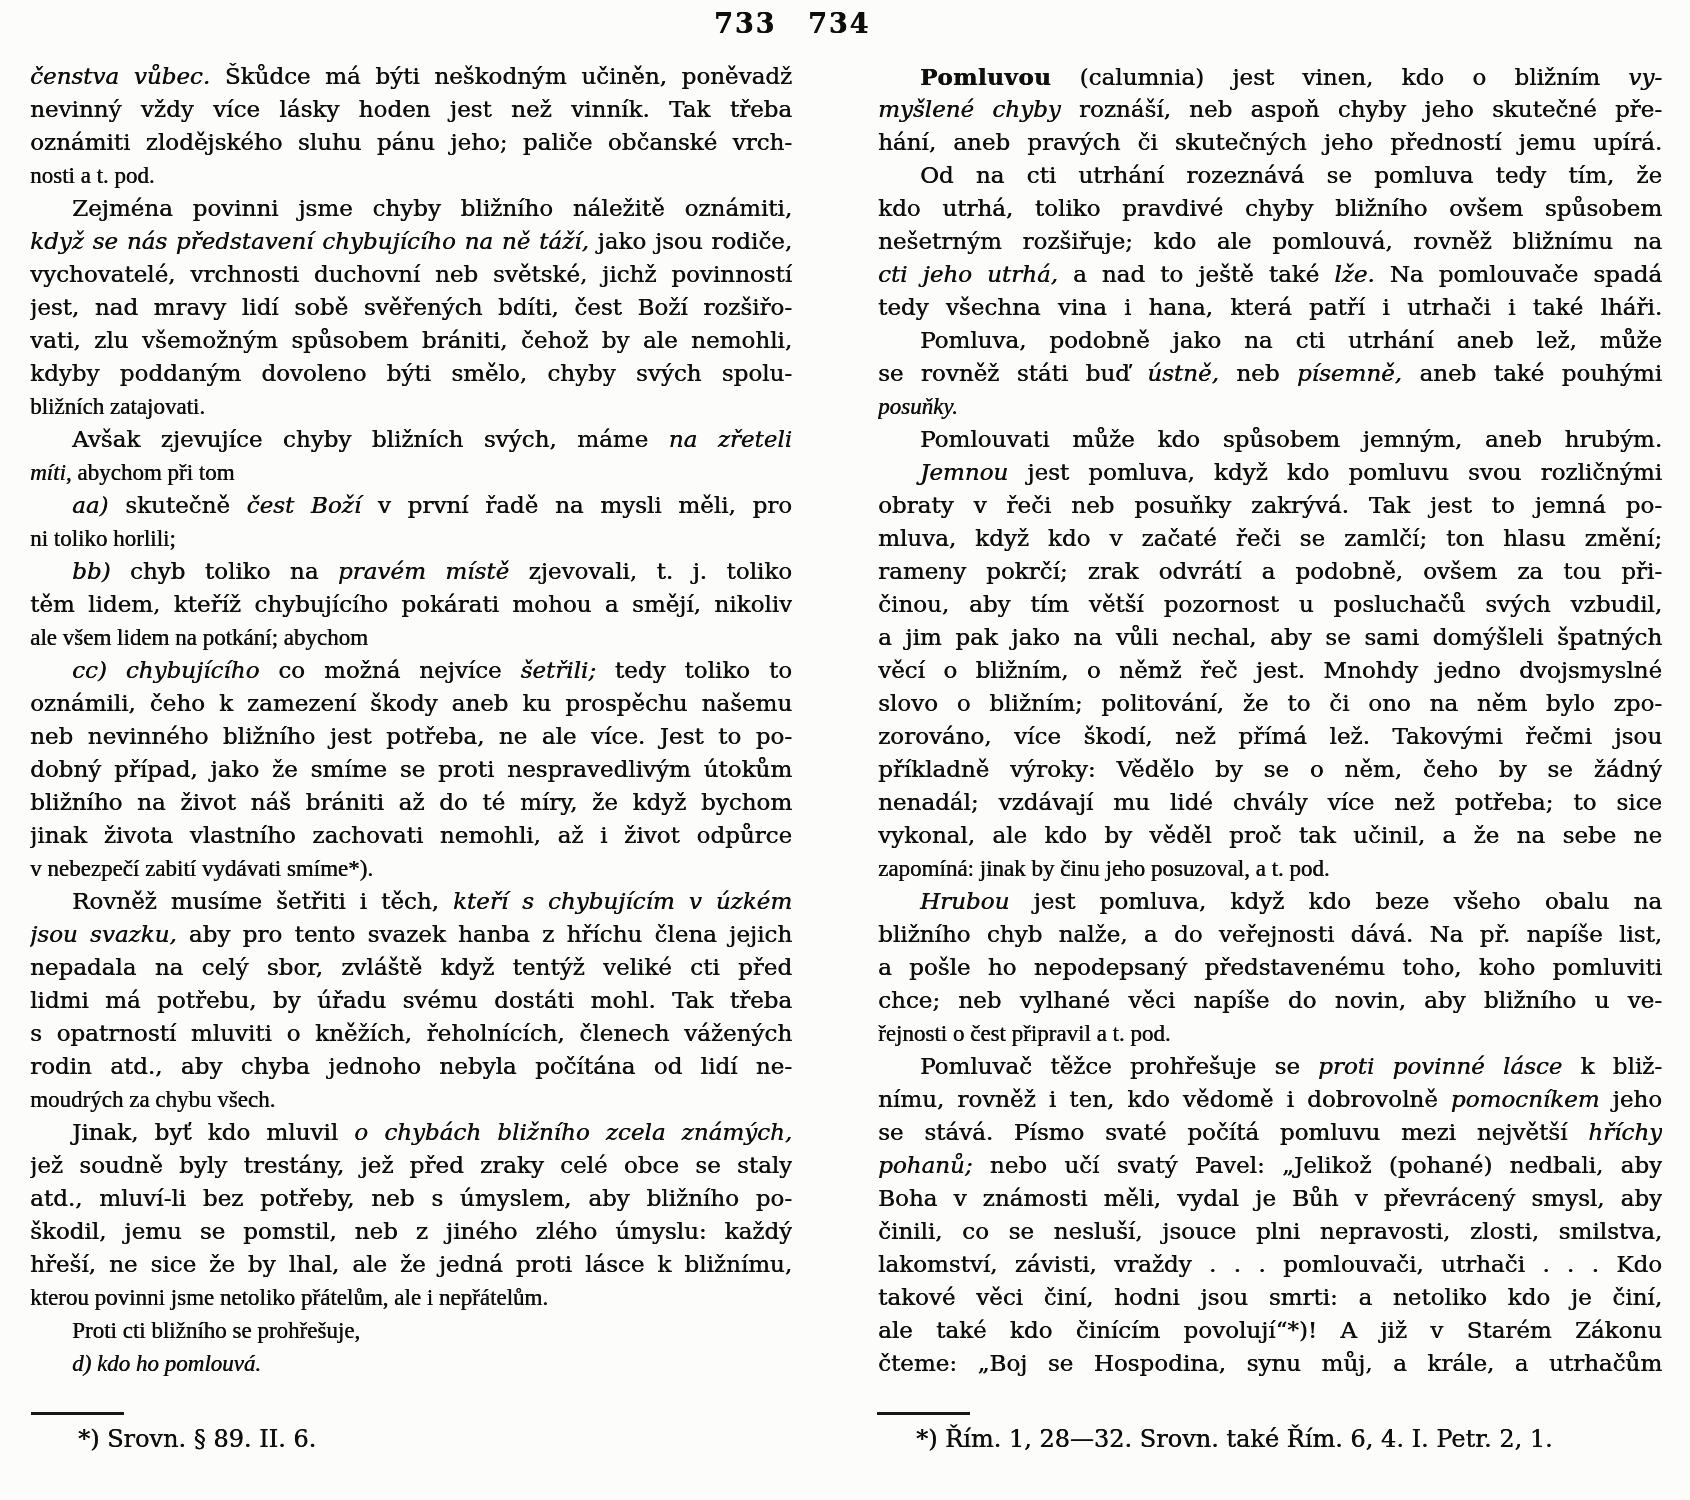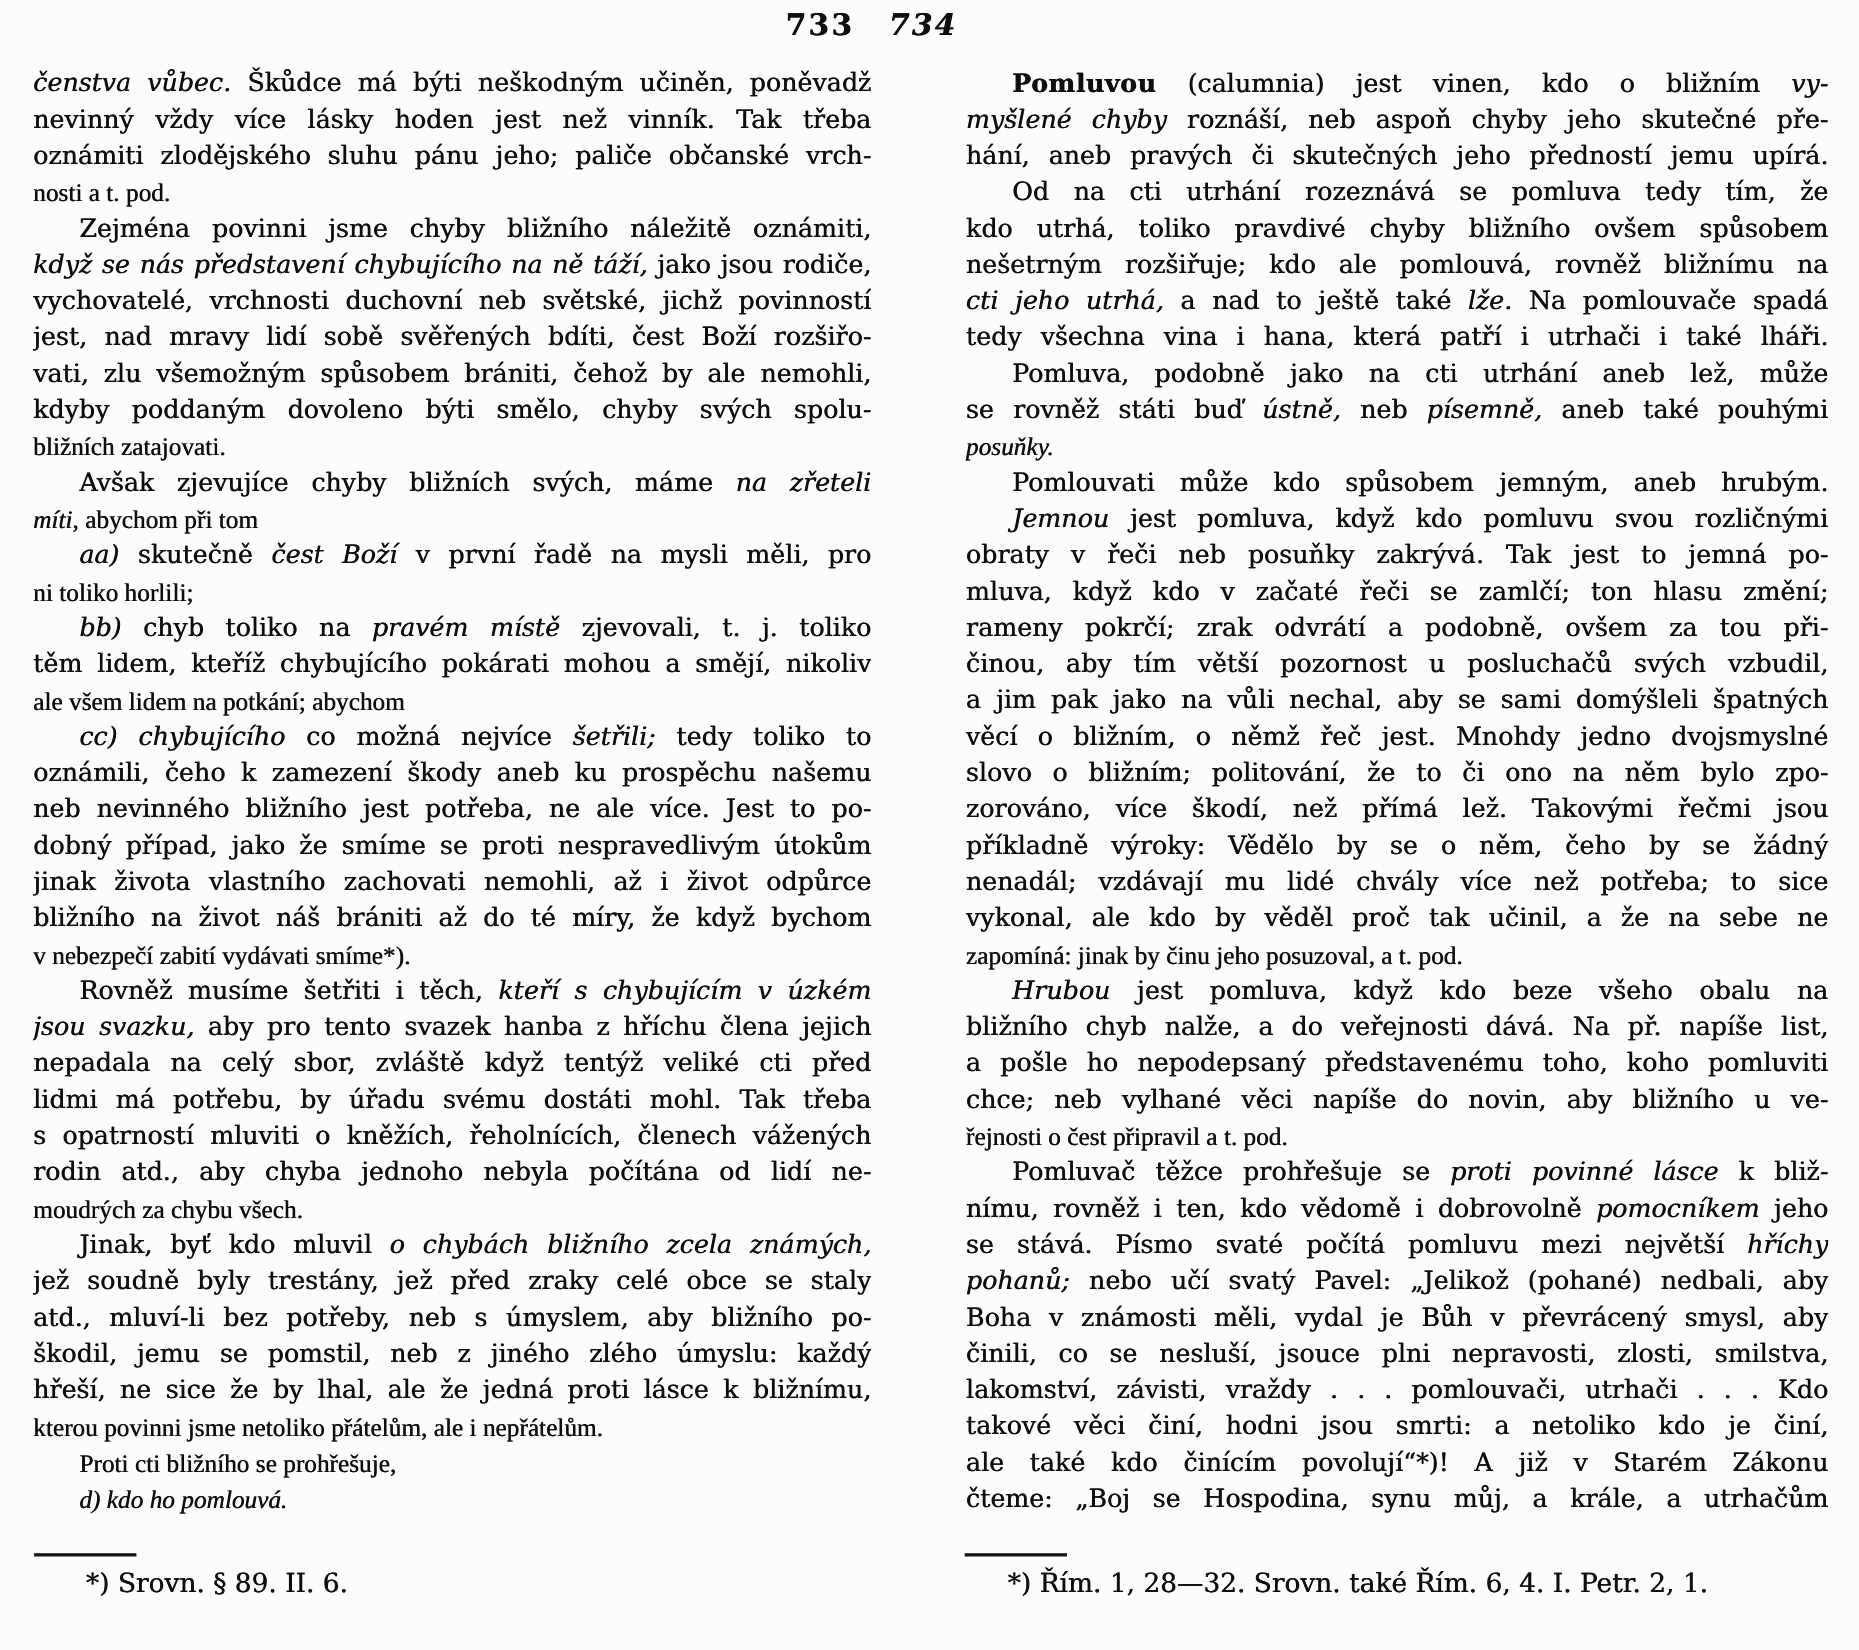--- a/index.html
+++ b/index.html
@@ -7,21 +7,21 @@
     position:relative;width:1690px;height:1500px;
     background:#fcfcfa;color:#0f0e0c;
     font-family:"DejaVu Serif", serif;
     overflow:hidden;
   }
   .pagenum{
     position:absolute;top:8px;font-size:27px;font-weight:bold;
     letter-spacing:2px;text-shadow:0.5px 0 0 currentColor;
   }
   #pn-left{left:714px;text-align:center;}
-  #pn-right{left:808px;font-style:italic;}
+  #pn-right{left:808px;}
   .column{
     position:absolute;top:60px;font-size:23px;
     text-shadow:0.45px 0 0 currentColor;
   }
   #col-left{left:30px;width:762px;}
   #col-right{left:878px;width:784px;}
   .tline{
     height:33px;line-height:33px;
     text-align:justify;text-align-last:justify;
     overflow:hidden;white-space:normal;
@@ -63,22 +63,22 @@
       <div class="tline nj"><span class="it">míti,</span><span> abychom při tom</span></div>
       <div class="tline ind"><span class="it">aa)</span><span> skutečně </span><span class="it">čest Boží</span><span> v první řadě na mysli měli, pro</span></div>
       <div class="tline nj"><span>ni toliko horlili;</span></div>
       <div class="tline ind"><span class="it">bb)</span><span> chyb toliko na </span><span class="it">pravém místě</span><span> zjevovali, t. j. toliko</span></div>
       <div class="tline"><span>těm lidem, kteříž chybujícího pokárati mohou a smějí, nikoliv</span></div>
       <div class="tline nj"><span>ale všem lidem na potkání; abychom</span></div>
       <div class="tline ind"><span class="it">cc)</span><span> </span><span class="it">chybujícího</span><span> co možná nejvíce </span><span class="it">šetřili;</span><span> tedy toliko to</span></div>
       <div class="tline"><span>oznámili, čeho k zamezení škody aneb ku prospěchu našemu</span></div>
       <div class="tline"><span>neb nevinného bližního jest potřeba, ne ale více. Jest to po-</span></div>
       <div class="tline"><span>dobný případ, jako že smíme se proti nespravedlivým útokům</span></div>
+      <div class="tline"><span>bližního na život náš brániti až do té míry, že když bychom</span></div>
       <div class="tline"><span>jinak života vlastního zachovati nemohli, až i život odpůrce</span></div>
-      <div class="tline"><span>bližního na život náš brániti až do té míry, že když bychom</span></div>
       <div class="tline nj"><span>v nebezpečí zabití vydávati smíme*).</span></div>
       <div class="tline ind"><span>Rovněž musíme šetřiti i těch, </span><span class="it">kteří s chybujícím v úzkém</span></div>
       <div class="tline"><span class="it">jsou svazku,</span><span> aby pro tento svazek hanba z hříchu člena jejich</span></div>
       <div class="tline"><span>nepadala na celý sbor, zvláště když tentýž veliké cti před</span></div>
       <div class="tline"><span>lidmi má potřebu, by úřadu svému dostáti mohl. Tak třeba</span></div>
       <div class="tline"><span>s opatrností mluviti o kněžích, řeholnících, členech vážených</span></div>
       <div class="tline"><span>rodin atd., aby chyba jednoho nebyla počítána od lidí ne-</span></div>
       <div class="tline nj"><span>moudrých za chybu všech.</span></div>
       <div class="tline ind"><span>Jinak, byť kdo mluvil </span><span class="it">o chybách bližního zcela známých,</span></div>
       <div class="tline"><span>jež soudně byly trestány, jež před zraky celé obce se staly</span></div>

